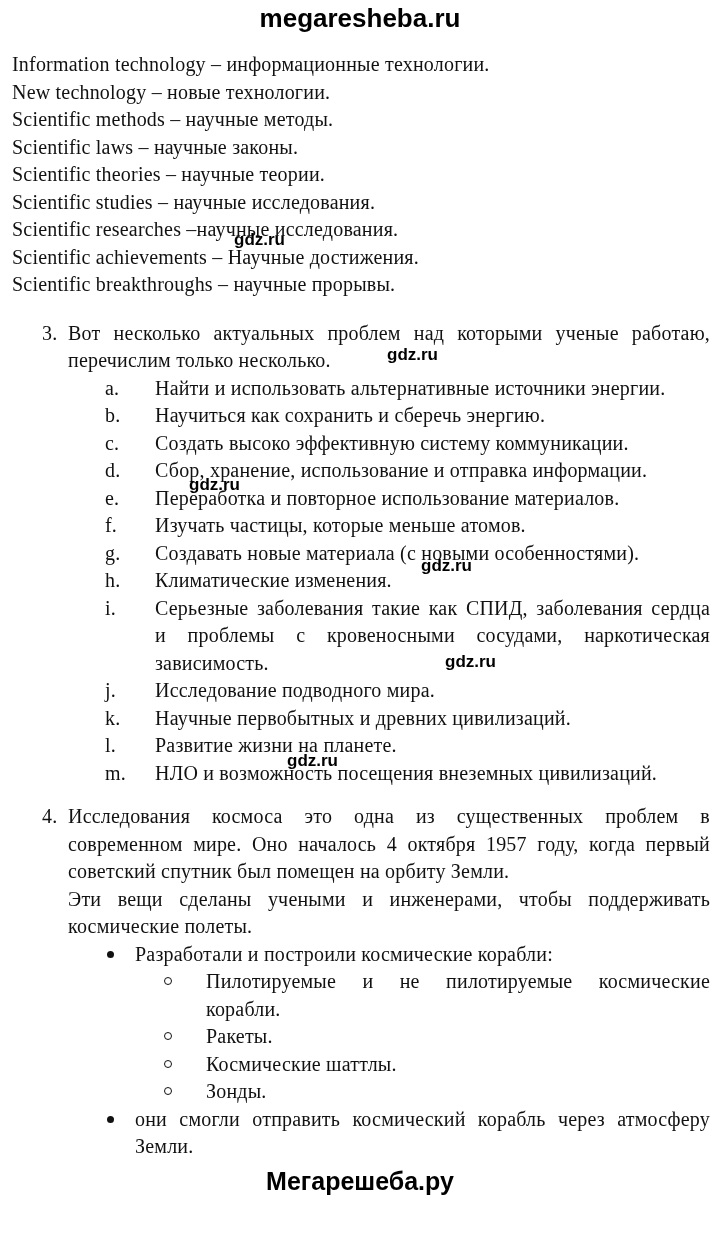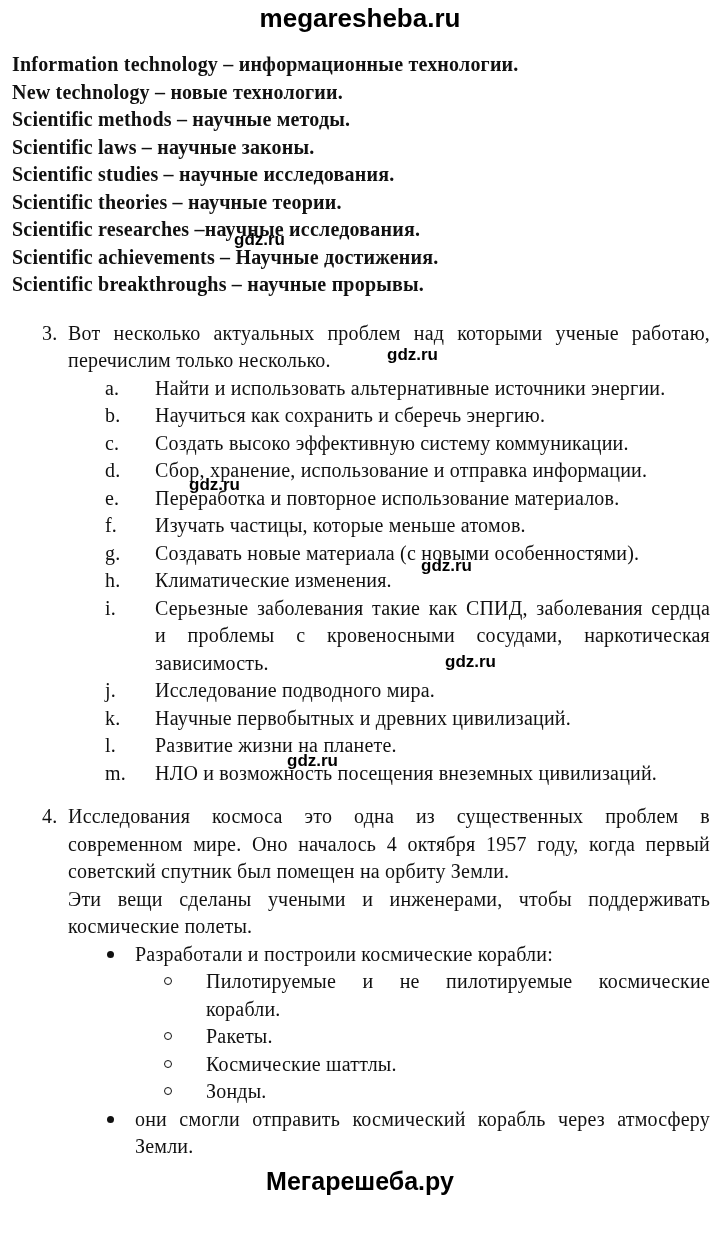--- a/index.html
+++ b/index.html
@@ -9,21 +9,21 @@
     position: relative; width: 720px; height: 1250px; overflow: hidden;
     background: #ffffff; color: #111;
     font-family: "Liberation Serif", "DejaVu Serif", serif;
     font-size: 20px; line-height: 27.5px; letter-spacing: 0.2px;
   }
   .site-header {
     font-family: "Liberation Sans", "DejaVu Sans", sans-serif;
     font-weight: bold; font-size: 26px; line-height: 30px;
     text-align: center; padding-top: 3px; letter-spacing: 0; color: #000;
   }
-  .vocab { margin: 18px 10px 16px 12px; font-weight: bold; }
+  .vocab { margin: 18px 10px 16px 12px; }
   .section { display: flex; margin-right: 10px; padding-left: 42px; }
   .sec3 { margin-top: 21px; }
   .sec4 { margin-top: 16px; }
   .num { flex: none; width: 26px; }
   .content { flex: 1; min-width: 0; }
   .jline { text-align: justify; text-align-last: justify; }
   .jline.last { text-align-last: left; }
   .aitem { display: flex; margin-left: 37px; }
   .amark { flex: none; width: 30px; }
   .atext { flex: 1; min-width: 0; margin-left: 20px; }
@@ -52,22 +52,22 @@
 
 <div class="page">
 
   <div class="site-header">megaresheba.ru</div>
 
   <div class="vocab">
     <div class="vline">Information technology – информационные технологии.</div>
     <div class="vline">New technology – новые технологии.</div>
     <div class="vline">Scientific methods – научные методы.</div>
     <div class="vline">Scientific laws – научные законы.</div>
+    <div class="vline">Scientific theories – научные теории.</div>
     <div class="vline">Scientific studies – научные исследования.</div>
-    <div class="vline">Scientific theories – научные теории.</div>
     <div class="vline">Scientific researches –научные исследования.</div>
     <div class="vline">Scientific achievements – Научные достижения.</div>
     <div class="vline">Scientific breakthroughs – научные прорывы.</div>
   </div>
 
   <div class="section sec3">
     <div class="num">3.</div>
     <div class="content">
       <div class="para">
         <div class="jline">Вот несколько актуальных проблем над которыми ученые работаю,</div>

